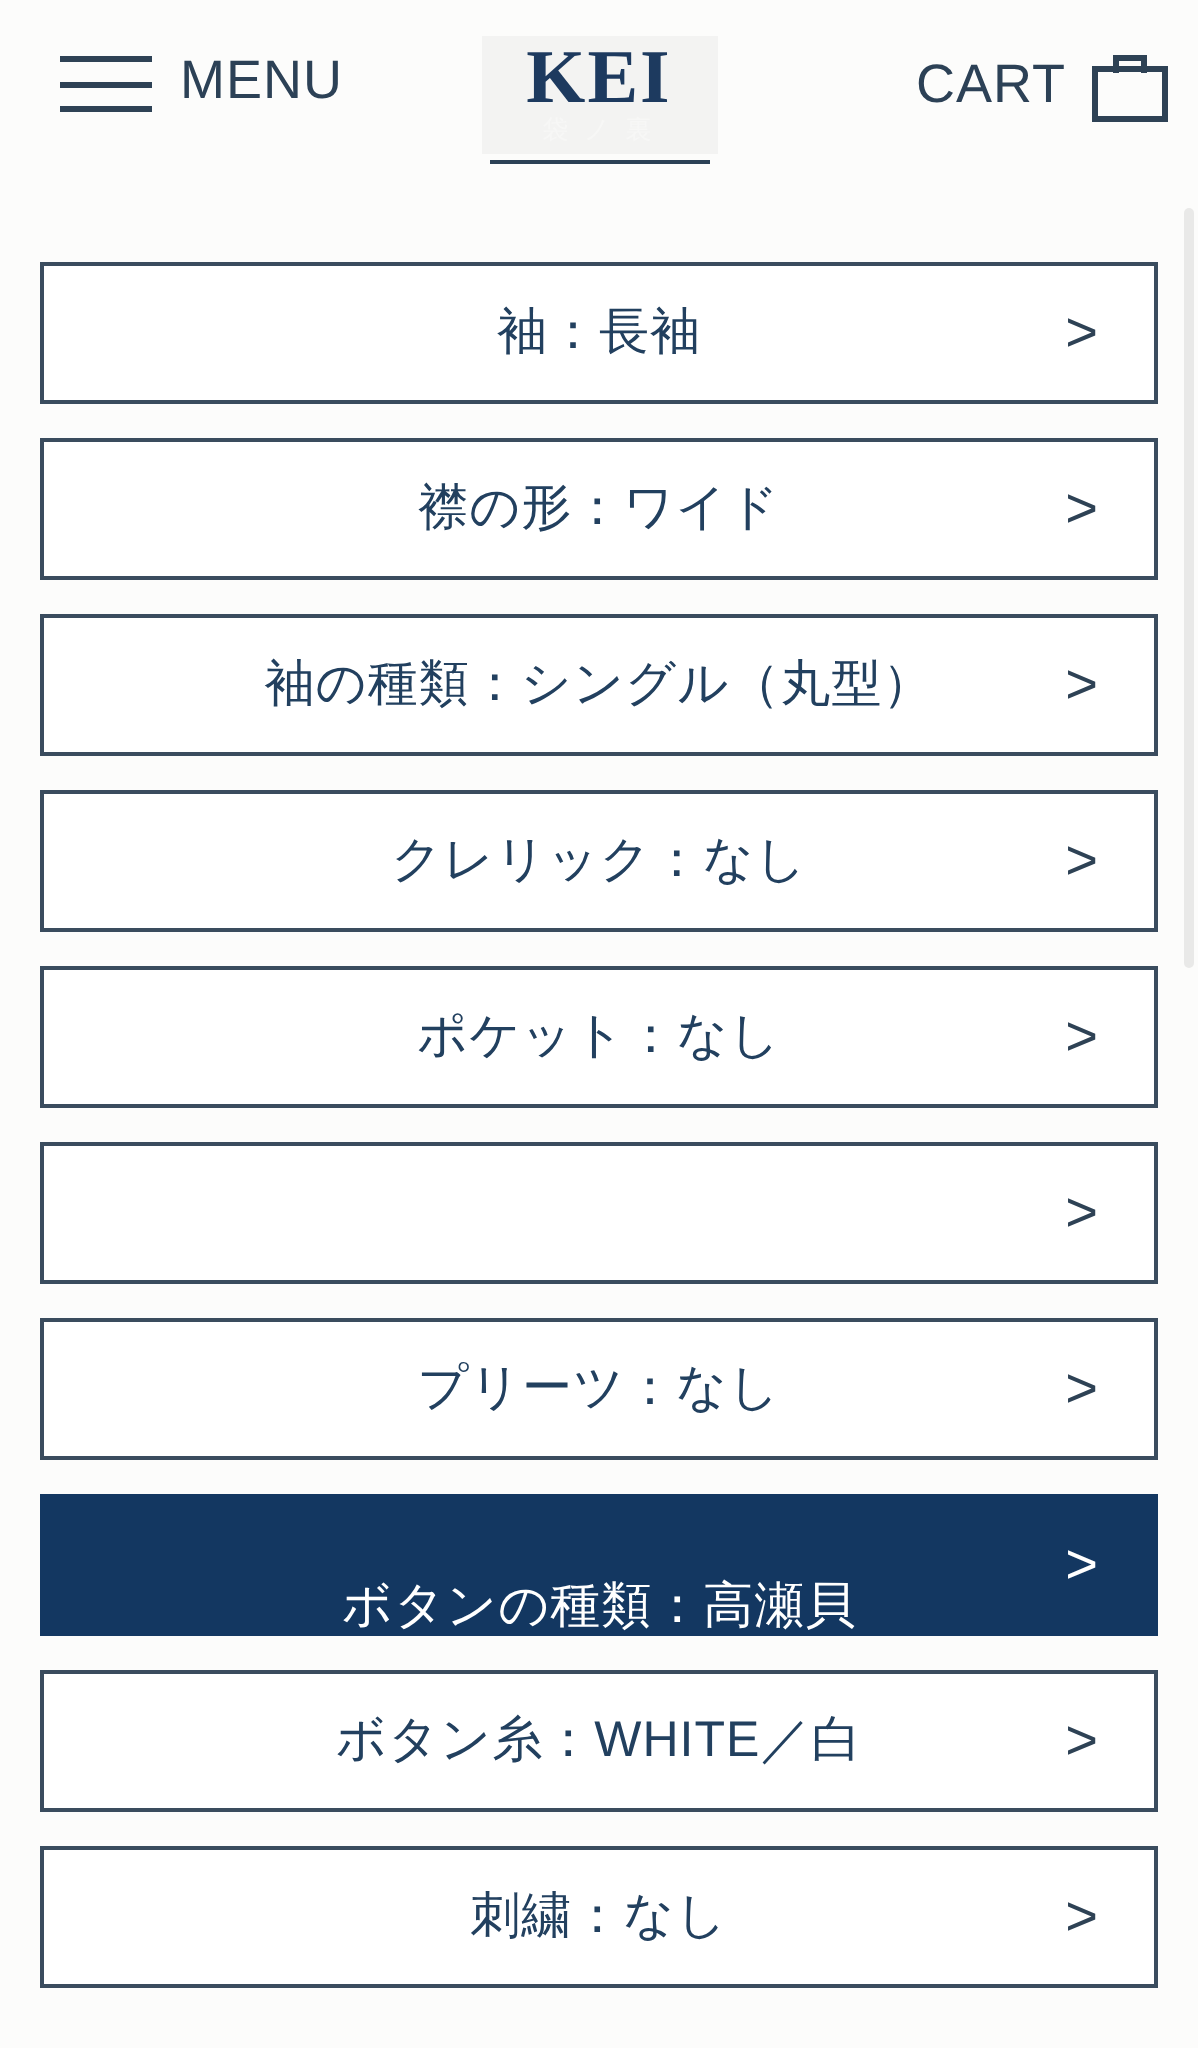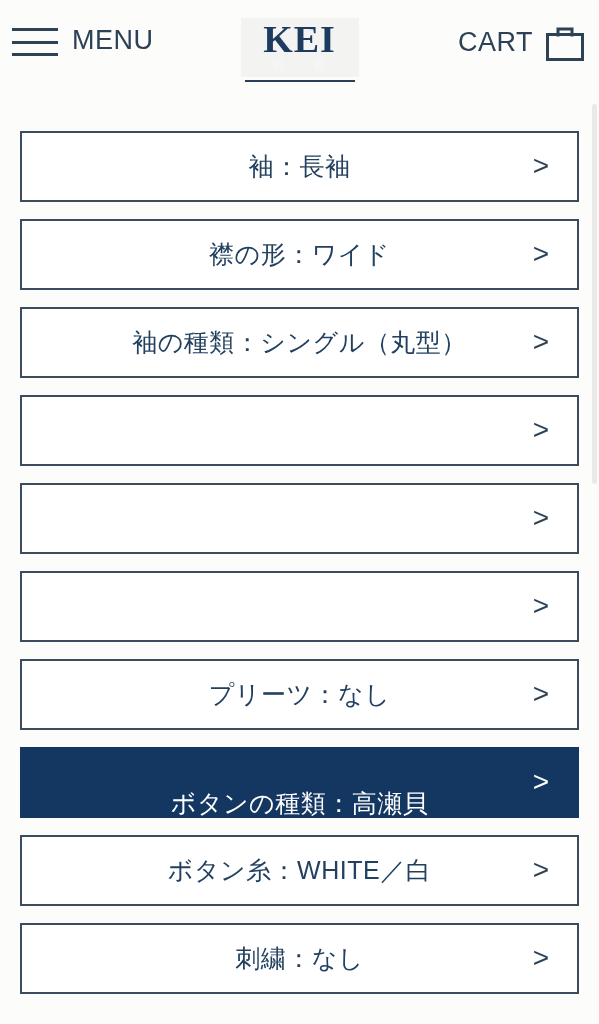--- a/index.html
+++ b/index.html
@@ -18,21 +18,21 @@
 
   
   .header {
     position: relative;
     height: 104px;
     background: #fcfcfb;
     display: block;
   }
   .menu-group {
     position: absolute;
-    left: 12px;
+    left: 30px;
     top: 26px;
     display: flex;
     align-items: center;
     gap: 14px;
   }
   .hamburger {
     width: 46px;
     height: 30px;
     display: flex;
     flex-direction: column;
@@ -225,24 +225,26 @@
     <span class="option-label">襟の形：ワイド</span>
     <span class="option-chevron">&gt;</span>
   </div>
 
   <div class="option-row">
     <span class="option-label">袖の種類：シングル（丸型）</span>
     <span class="option-chevron">&gt;</span>
   </div>
 
   <div class="option-row">
-    <span class="option-chevron">&gt;</span>
-  </div>
-
-  <div class="option-row">
+    <span class="option-label">クレリック：なし</span>
+    <span class="option-chevron">&gt;</span>
+  </div>
+
+  <div class="option-row">
+    <span class="option-label">ポケット：なし</span>
     <span class="option-chevron">&gt;</span>
   </div>
 
   <div class="option-row">
     <span class="option-chevron">&gt;</span>
   </div>
 
   <div class="option-row">
     <span class="option-label">プリーツ：なし</span>
     <span class="option-chevron">&gt;</span>

